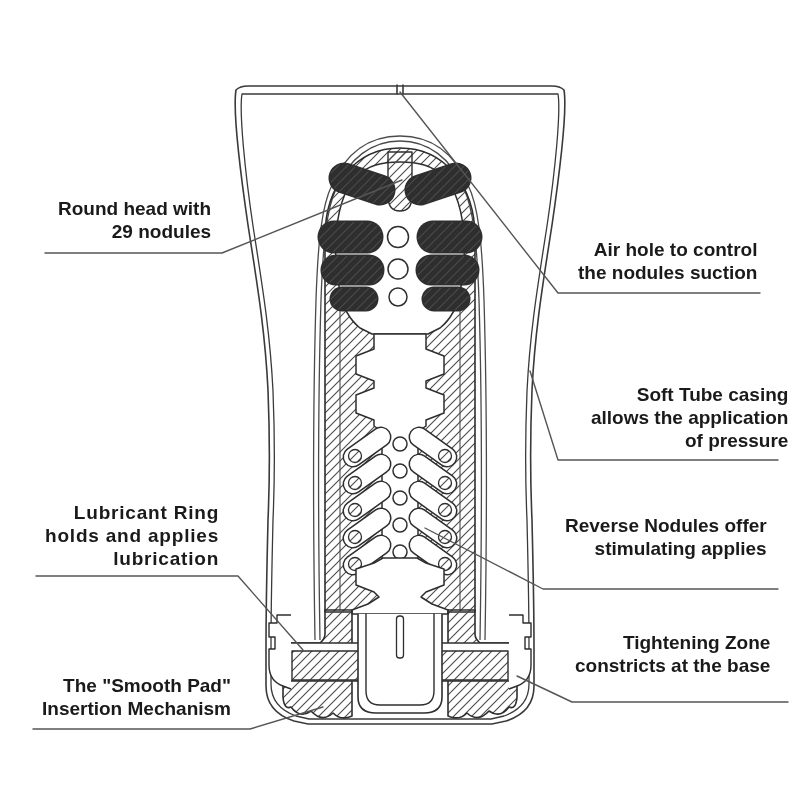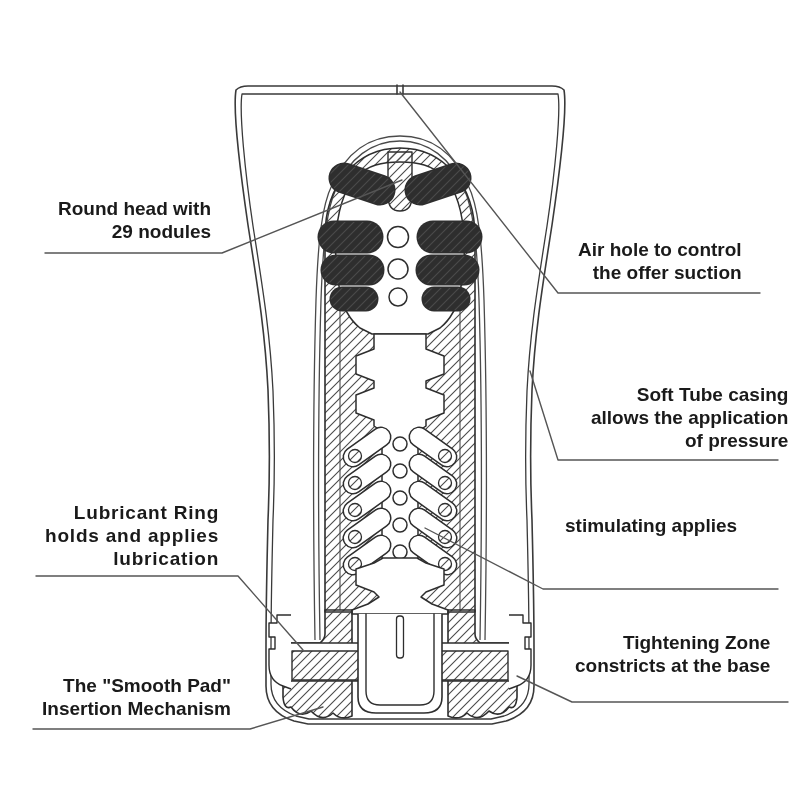--- a/index.html
+++ b/index.html
@@ -171,36 +171,37 @@
     </g>
   </svg>
 
   <div class="diagram-label" style="left:58px;top:197px">
     <span class="ln">Round head with</span>
     <span class="ln">29 nodules</span>
   </div>
 
   <div class="diagram-label" style="left:578px;top:238px">
     <span class="ln">Air hole to control</span>
-    <span class="ln">the offer suction</span>
+    <span class="ln">the nodules suction</span>
   </div>
 
   <div class="diagram-label" style="left:591px;top:383px">
     <span class="ln">Soft Tube casing</span>
     <span class="ln">allows the application</span>
     <span class="ln">of pressure</span>
   </div>
 
   <div class="diagram-label ls" style="left:45px;top:501px">
     <span class="ln">Lubricant Ring</span>
     <span class="ln">holds and applies</span>
     <span class="ln">lubrication</span>
   </div>
 
   <div class="diagram-label" style="left:565px;top:514px">
+    <span class="ln">Reverse Nodules offer</span>
     <span class="ln">stimulating applies</span>
   </div>
 
   <div class="diagram-label" style="left:42px;top:674px">
     <span class="ln">The "Smooth Pad"</span>
     <span class="ln">Insertion Mechanism</span>
   </div>
 
   <div class="diagram-label" style="left:575px;top:631px">
     <span class="ln">Tightening Zone</span>

